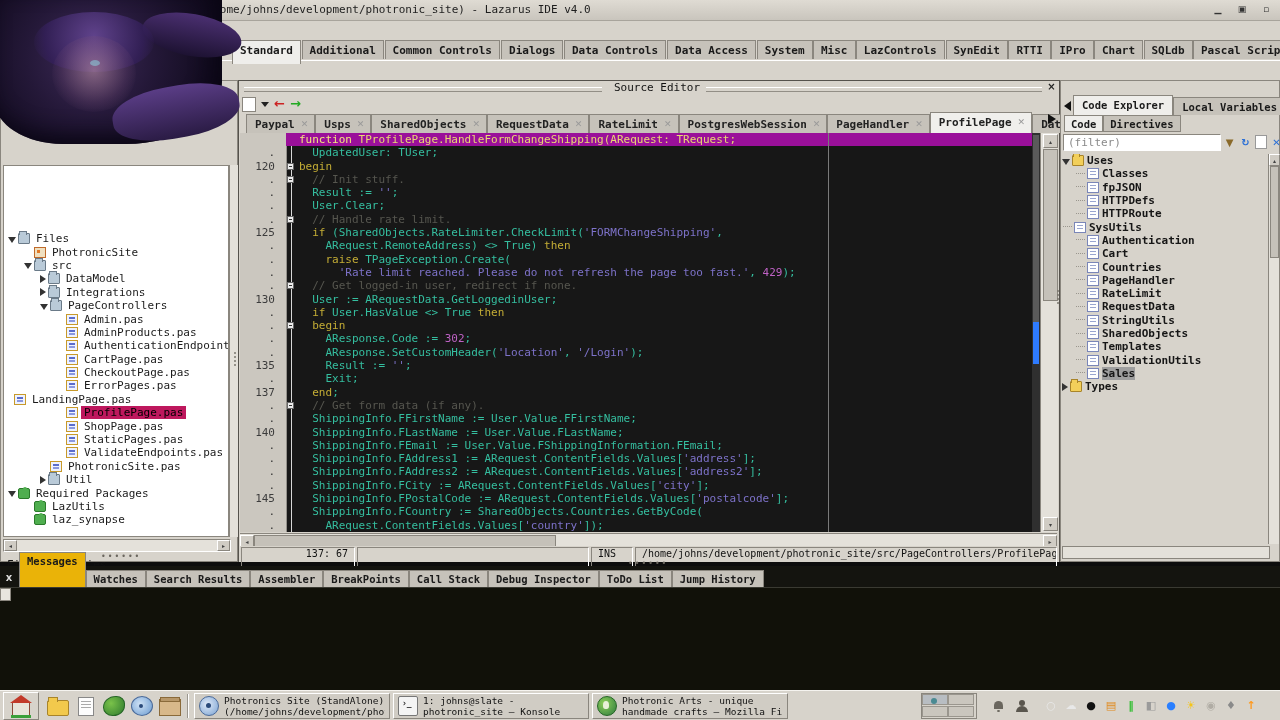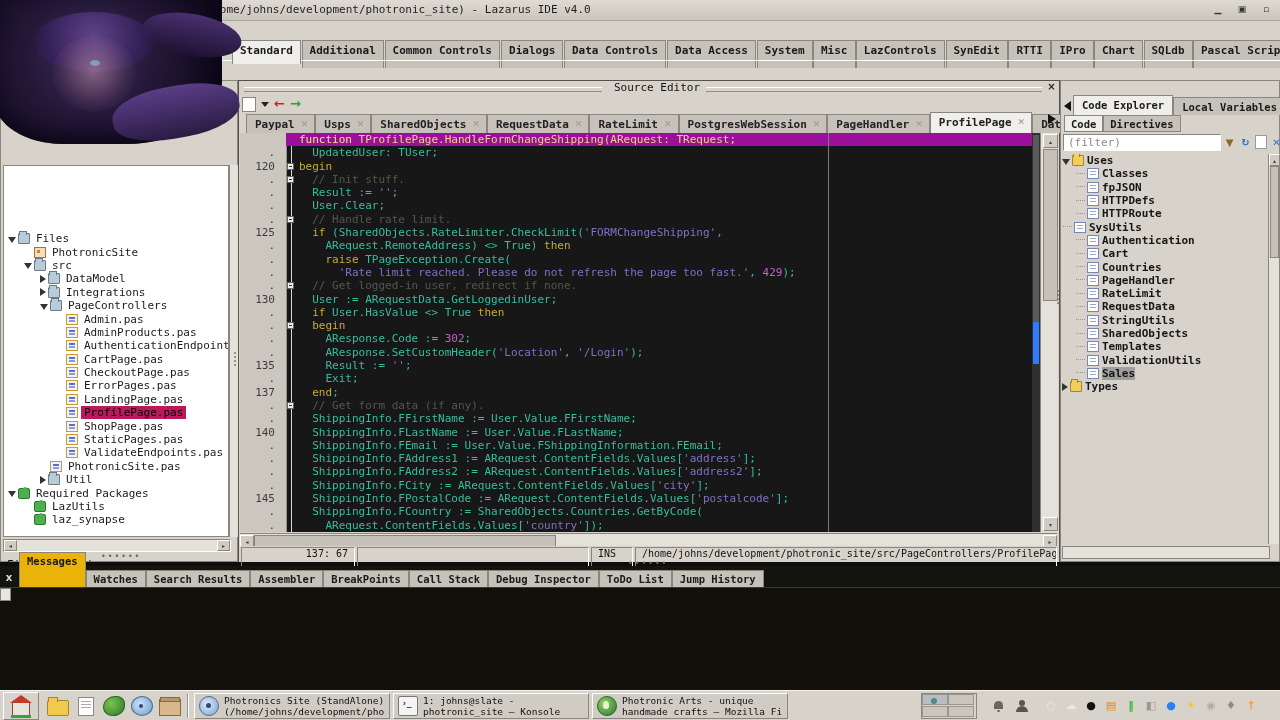--- a/index.html
+++ b/index.html
@@ -10,21 +10,21 @@
   
   #chrome-top{left:0;top:0;width:1280px;height:80px;background:#d7d3cb;border-bottom:1px solid #8a867e;}
   #titlebar{left:0;top:0;width:1280px;height:20px;background:linear-gradient(#dfdbd3,#c9c5bd);border-bottom:1px solid #a8a49c;}
   #win-title{left:200px;top:3px;font:11px "DejaVu Sans Mono",monospace;color:#1d1d1d;white-space:nowrap;}
   #winbtns{right:6px;top:3px;display:flex;gap:8px;}
   .wbtn{width:16px;height:13px;font:9px "DejaVu Sans",sans-serif;color:#333;text-align:center;line-height:12px;}
   #menubar{left:0;top:20px;width:1280px;height:20px;}
   .menu-item{position:absolute;top:2px;font:11px "DejaVu Sans Mono",monospace;color:#111;}
   .menu-item u{text-decoration:underline;}
   #palette-row{left:0;top:40px;width:1280px;height:20px;}
-  .ptab{position:absolute;top:0;height:28px;background:#c6c2ba;border:1px solid #8a867e;border-bottom:none;
+  .ptab{position:absolute;top:0;height:19px;background:#c6c2ba;border:1px solid #8a867e;border-bottom:none;
         font:600 11px "DejaVu Sans Mono",monospace;color:#1a1a1a;padding:3px 7px 0 7px;box-sizing:border-box;white-space:nowrap;}
   .ptab.active{background:#efeeeb;height:24px;z-index:2;}
   #toolbar-row{left:0;top:60px;width:1280px;height:20px;border-top:1px solid #fff;}
   #cursor-btn{left:232px;top:61px;width:22px;height:18px;background:#c9c5bd;border:1px solid;border-color:#8a867e #fff #fff #8a867e;display:flex;align-items:center;justify-content:center;}
   .cursor-glyph{width:0;height:0;border-left:6px solid #222;border-top:3px solid transparent;border-bottom:7px solid transparent;transform:rotate(-18deg);}
   #tb-icons{left:262px;top:61px;display:flex;gap:3px;align-items:center;height:18px;}
   .tbi{width:17px;height:15px;display:flex;align-items:center;justify-content:center;
        font:bold 8px "DejaVu Sans Mono",monospace;color:#2a4a8a;background:#e7e5e0;border:1px solid #9a96a8;box-sizing:border-box;}
   .tbi.plain{background:#dcdad5;}
   #palette-chevron{left:1262px;top:62px;width:15px;height:15px;border-radius:50%;background:#3d7fe0;color:#fff;
@@ -318,21 +318,21 @@
         <div class="trow" style="padding-left: 52px;">
           <span class="arrow"></span>
           <span class="ti unit"></span>
           <span class="lbl">CheckoutPage.pas</span>
         </div>
         <div class="trow" style="padding-left: 52px;">
           <span class="arrow"></span>
           <span class="ti unit"></span>
           <span class="lbl">ErrorPages.pas</span>
         </div>
-        <div class="trow" style="padding-left: 52px;">
+        <div class="trow" style="">
           <span class="arrow"></span>
           <span class="ti unit"></span>
           <span class="lbl">LandingPage.pas</span>
         </div>
         <div class="trow sel" style="padding-left: 52px;">
           <span class="arrow"></span>
           <span class="ti unit"></span>
           <span class="lbl">ProfilePage.pas</span>
         </div>
         <div class="trow" style="padding-left: 52px;">

